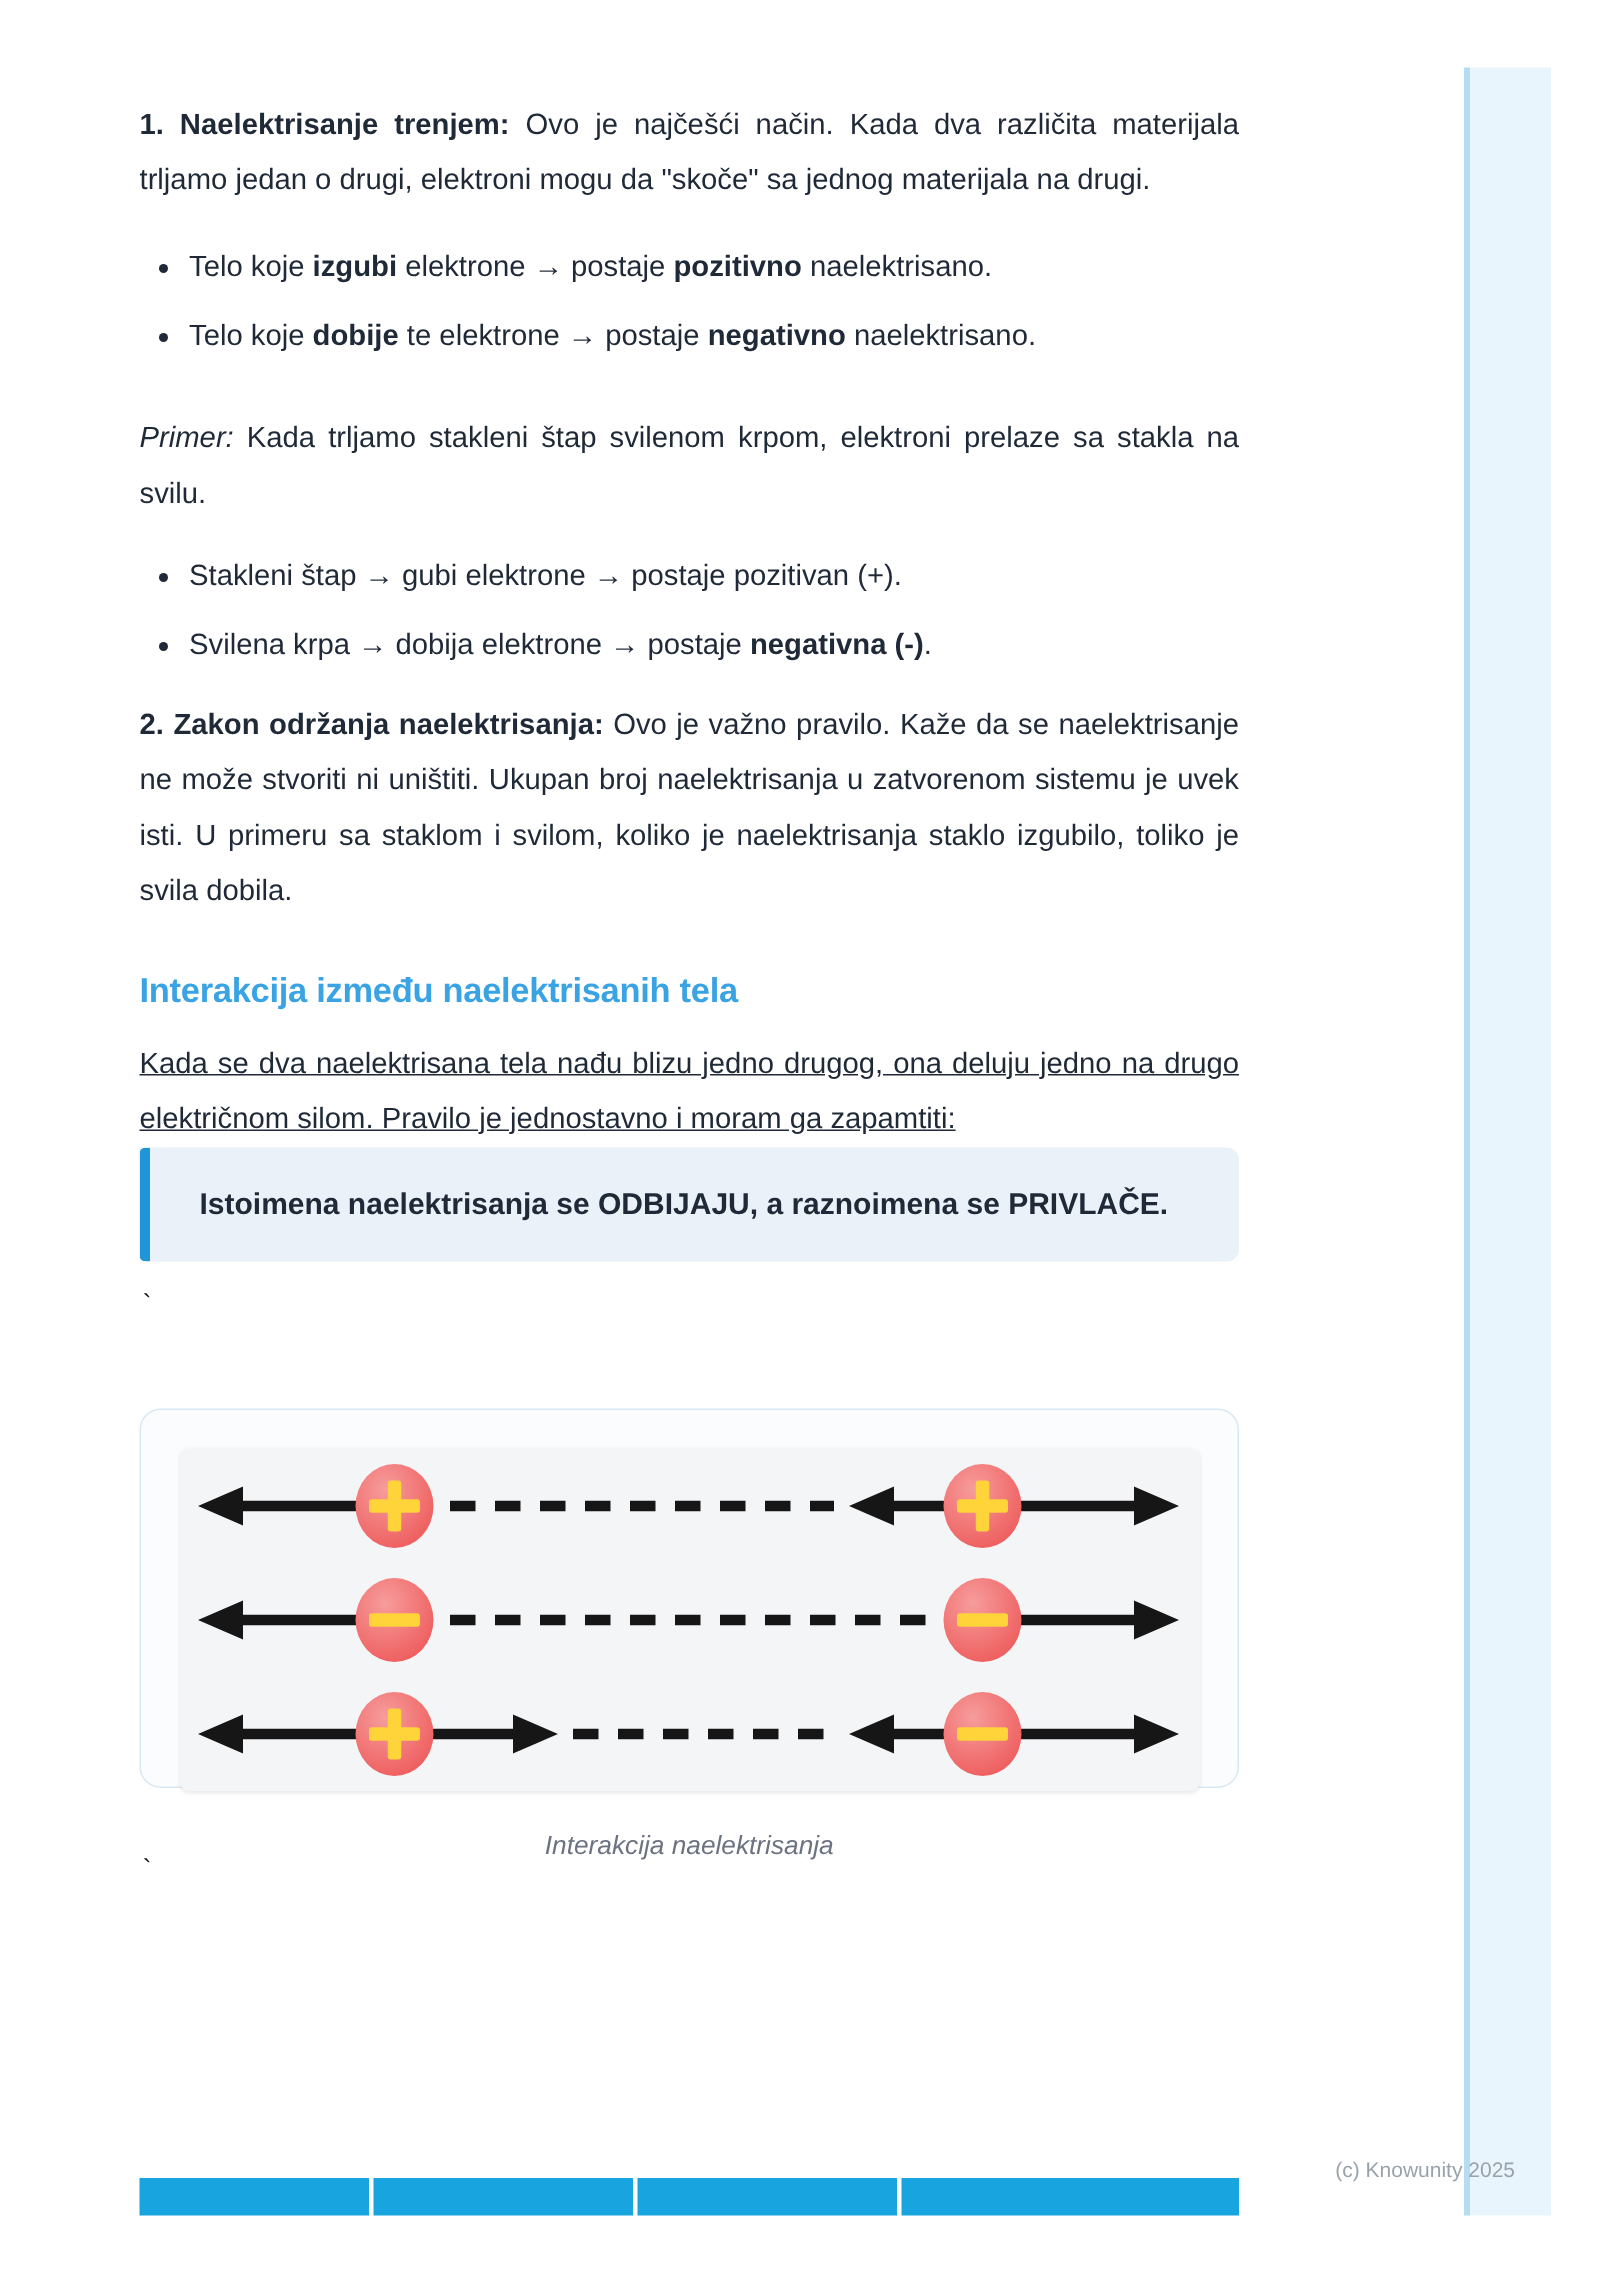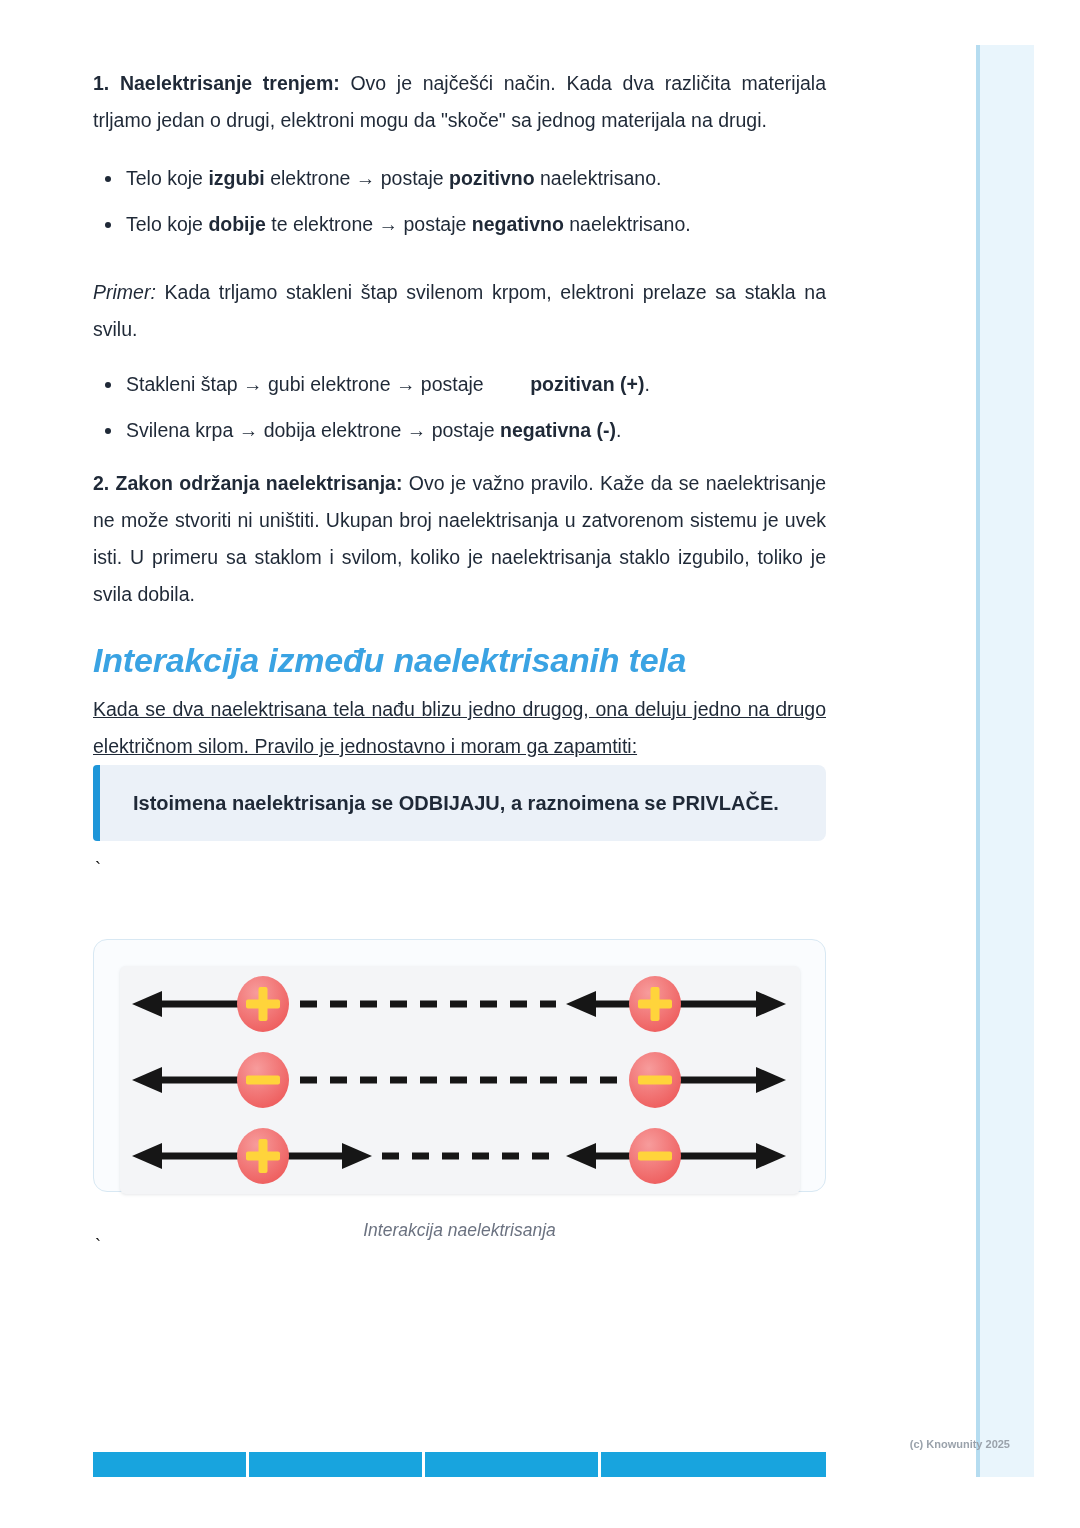--- a/index.html
+++ b/index.html
@@ -14,22 +14,22 @@
     font-size:19.5px;line-height:37px;
   }
   .para{margin:0;text-align:justify;}
   #p1{margin-top:49px;}
   .bullets{margin:21px 0 0 0;padding-left:31px;list-style:disc;}
   .bullets li{margin-bottom:9px;padding-left:2px;}
   #ul2{margin-top:18px;}
   #primer{margin-top:31px;}
   #p2{margin-top:16px;}
   .h2{
-    margin:30px 0 0 0;font-size:34px;line-height:34px;font-weight:700;
-    color:var(--accent,#3aa3e3);letter-spacing:-0.2px;font-style:italic;
+    margin:30px 0 0 0;font-size:23px;line-height:34px;font-weight:700;
+    color:var(--accent,#3aa3e3);letter-spacing:-0.2px;
   }
   #p3{margin-top:14px;text-decoration:underline;}
   .callout{
     background:var(--callout-bg,#ebf1f8);
     border-left:7px solid var(--callout-border,#1e96d9);
     border-radius:4px 8px 8px 4px;
     padding:20px 36px 20px 33px;
     font-weight:700;text-align:justify;line-height:36px;font-size:20px;
   }
   .tick{margin:14px 0 0 2px;font-size:18px;line-height:28px;color:#111;}
@@ -45,21 +45,21 @@
     position:relative;
   }
   .charge-row{position:absolute;left:0;width:680px;height:76px;}
   .charge-row.r0{top:0;} .charge-row.r1{top:76px;} .charge-row.r2{top:152px;}
   .figure-caption{
     margin-top:25px;text-align:center;font-style:italic;font-size:17.5px;
     color:var(--caption,#6b7280);line-height:22px;
   }
   .copyright{
     position:absolute;top:1438px;right:70px;z-index:5;
-    font-size:11px;color:var(--copyright,#9aa2ab);font-weight:bold;
+    font-size:14px;color:var(--copyright,#9aa2ab);
   }
   .side-stripe{
     position:absolute;left:976px;top:45px;width:58px;height:1432px;
     background:var(--stripe-bg,#e9f5fc);
     border-left:4px solid var(--stripe-edge,#b5dcf0);
     box-sizing:border-box;z-index:1;
   }
   .footer-table{
     position:absolute;left:93px;top:1452px;width:733px;height:25px;
     display:flex;gap:3px;
@@ -77,21 +77,21 @@
   <p class="para" id="p1"><span style="font-weight: 700;">1. Naelektrisanje trenjem:</span><span> Ovo je najčešći način. Kada dva različita materijala trljamo jedan o drugi, elektroni mogu da "skoče" sa jednog materijala na drugi.</span></p>
 
   <ul class="bullets" id="ul1">
     <li><span>Telo koje </span><span style="font-weight: 700;">izgubi</span><span> elektrone → postaje </span><span style="font-weight: 700;">pozitivno</span><span> naelektrisano.</span></li>
     <li><span>Telo koje </span><span style="font-weight: 700;">dobije</span><span> te elektrone → postaje </span><span style="font-weight: 700; text-align: center;">negativno</span><span> naelektrisano.</span></li>
   </ul>
 
   <p class="para" id="primer"><span style="font-style: italic;">Primer:</span><span> Kada trljamo stakleni štap svilenom krpom, elektroni prelaze sa stakla na svilu.</span></p>
 
   <ul class="bullets" id="ul2">
-    <li><span>Stakleni štap → gubi elektrone → postaje </span><span style="font-weight: 700; margin-left: 41px;">pozitivan (+)</span><span>.</span></li>
+    <li><span>Stakleni štap → gubi elektrone → postaje </span><span style="font-weight: 400;">pozitivan (+)</span><span>.</span></li>
     <li><span>Svilena krpa → dobija elektrone → postaje </span><span style="font-weight: 700;">negativna (-)</span><span>.</span></li>
   </ul>
 
   <p class="para" id="p2"><span style="font-weight: 700;">2. Zakon održanja naelektrisanja:</span><span> Ovo je važno pravilo. Kaže da se naelektrisanje ne može stvoriti ni uništiti. Ukupan broj naelektrisanja u zatvorenom sistemu je uvek isti. U primeru sa staklom i svilom, koliko je naelektrisanja staklo izgubilo, toliko je svila dobila.</span></p>
 
   <h2 class="h2">Interakcija između naelektrisanih tela</h2>
 
   <p class="para" id="p3"><span>Kada se dva naelektrisana tela nađu blizu jedno drugog, ona deluju jedno na drugo električnom silom. Pravilo je jednostavno i moram ga zapamtiti:</span></p>
 
   <div class="callout"><span style="font-weight: 700;">Istoimena naelektrisanja se ODBIJAJU, a raznoimena se PRIVLAČE.</span></div>

